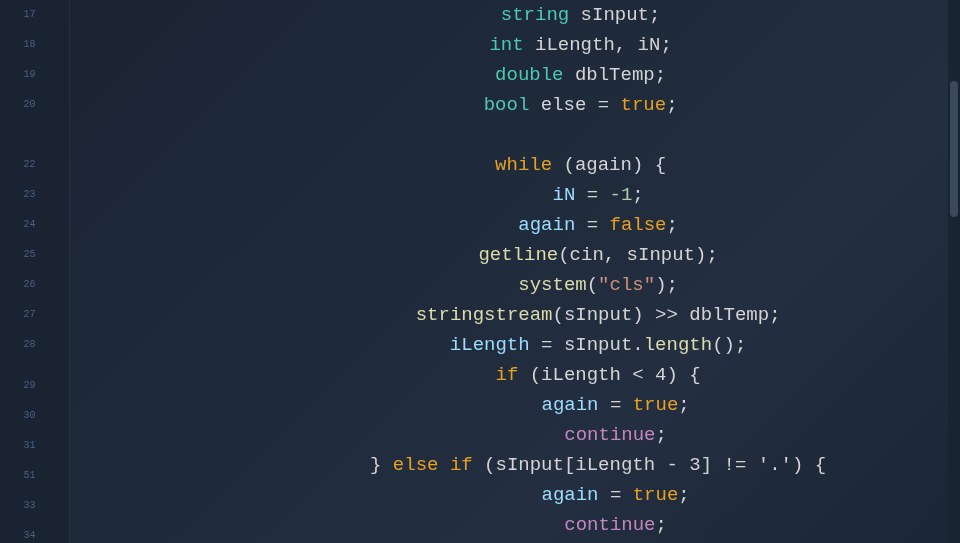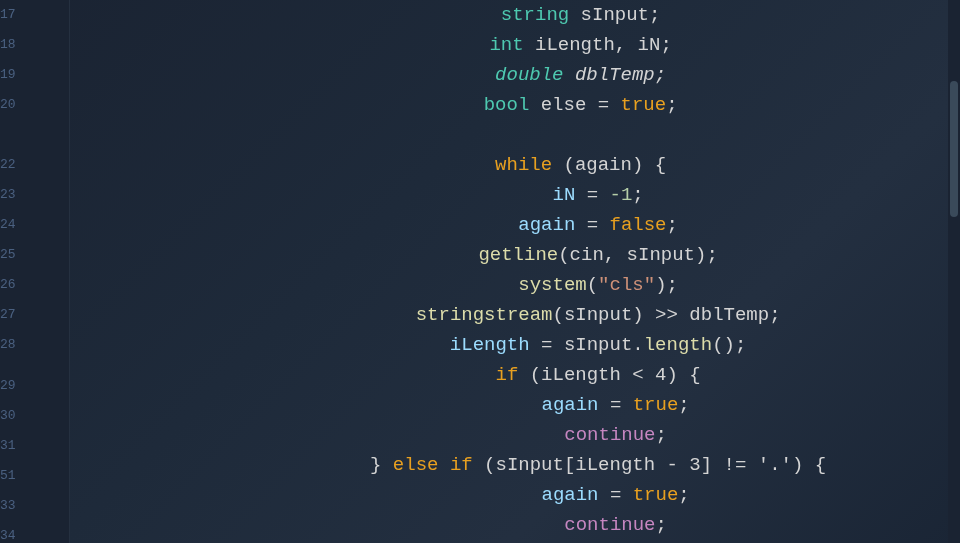--- a/index.html
+++ b/index.html
@@ -50,25 +50,25 @@
       border-right: 1px solid #253040;
       padding-top: 0;
       display: flex;
       flex-direction: column;
       align-items: flex-end;
       padding-right: 10px;
       position: relative;
     }
 
     .line-number {
-      font-size: 13px;
+      font-size: 10px;
       color: #4a6080;
       line-height: 30px;
       height: 30px;
-      text-align: left;
+      text-align: center;
       width: 100%;
       position: relative;
       user-select: none;
     }
 
     .code-area {
       flex: 1;
       padding-left: 20px;
       padding-top: 0;
       overflow: hidden;
@@ -167,21 +167,21 @@
       </span>
     </div>
 
     <div class="code-line">
       <span style="padding-left:20px;">
         <span class="kw-blue">int</span><span class="plain"> iLength, iN;</span>
       </span>
     </div>
 
     <div class="code-line">
-      <span style="padding-left:20px;font-style:italic;">
+      <span style="padding-left:20px;">
         <span class="kw-blue">double</span><span class="plain"> dblTemp;</span>
       </span>
     </div>
 
     <div class="code-line">
       <span style="padding-left:20px;">
         <span class="kw-blue">bool</span><span class="plain"> else = </span><span class="kw">true</span><span class="plain">;</span>
       </span>
     </div>
 

